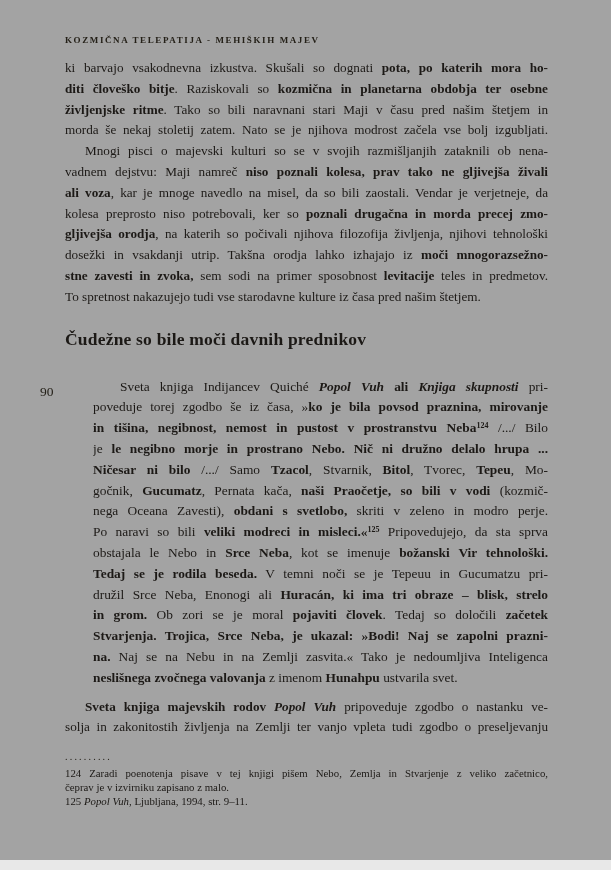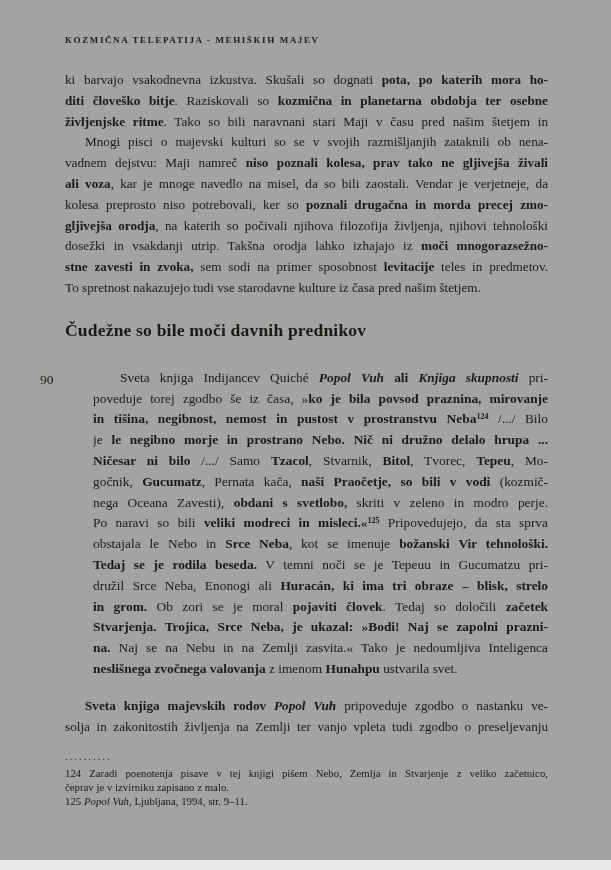--- a/index.html
+++ b/index.html
@@ -19,28 +19,28 @@
     left: 65px;
     top: 35px;
     font-size: 9px;
     font-weight: 700;
     letter-spacing: 1.6px;
     color: #242018;
   }
   .page-number {
     position: absolute;
     left: 40px;
-    top: 372px;
+    top: 384px;
     font-size: 13.5px;
     color: #242018;
   }
   .text-column {
     position: absolute;
     left: 65px;
-    top: 70px;
+    top: 58px;
     width: 483px;
   }
   .line {
     height: 20.8px;
     line-height: 20.8px;
     font-size: 13.2px;
     overflow: hidden;
     white-space: normal;
     text-align: left;
   }
@@ -50,21 +50,21 @@
     font-size: 17.5px;
     font-weight: 700;
     line-height: 26px;
     margin-top: 18px;
     margin-bottom: 25px;
     letter-spacing: 0.2px;
   }
   .quote { padding-left: 28px; }
   .quote .line { font-size: 13.4px; }
   .quote .line.fi { text-indent: 27px; }
-  .para.gap-top { margin-top: 16px; }
+  .para.gap-top { margin-top: 8px; }
   .b { font-weight: 700; }
   .i { font-style: italic; }
   .sup { font-size: 8px; position: relative; top: -4px; }
   .footnotes {
     position: absolute;
     left: 65px;
     top: 752px;
     width: 483px;
   }
   .fn-sep {
@@ -87,20 +87,21 @@
   <div class="running-header">KOZMIČNA TELEPATIJA - MEHIŠKIH MAJEV</div>
 
   <div class="page-number">90</div>
 
   <main class="text-column">
     <div id="body-blocks">
         <div class="para">
           <div class="line j"><span>ki barvajo vsakodnevna izkustva. Skušali so dognati </span><span class="b">pota, po katerih mora ho-</span></div>
           <div class="line j"><span class="b">diti človeško bitje</span><span>. Raziskovali so </span><span class="b">kozmična in planetarna obdobja ter osebne</span></div>
           <div class="line j"><span class="b">življenjske ritme</span><span>. Tako so bili naravnani stari Maji v času pred našim štetjem in</span></div>
+          <div class="line j"><span>morda še nekaj stoletij zatem. Nato se je njihova modrost začela vse bolj izgubljati.</span></div>
         </div>
         <div class="para">
           <div class="line j fi"><span>Mnogi pisci o majevski kulturi so se v svojih razmišljanjih zataknili ob nena-</span></div>
           <div class="line j"><span>vadnem dejstvu: Maji namreč </span><span class="b">niso poznali kolesa, prav tako ne gljivejša živali</span></div>
           <div class="line j"><span class="b">ali voza</span><span>, kar je mnoge navedlo na misel, da so bili zaostali. Vendar je verjetneje, da</span></div>
           <div class="line j"><span>kolesa preprosto niso potrebovali, ker so </span><span class="b">poznali drugačna in morda precej zmo-</span></div>
           <div class="line j"><span class="b">gljivejša orodja</span><span>, na katerih so počivali njihova filozofija življenja, njihovi tehnološki</span></div>
           <div class="line j"><span>dosežki in vsakdanji utrip. Takšna orodja lahko izhajajo iz </span><span class="b">moči mnogorazsežno-</span></div>
           <div class="line j"><span class="b">stne zavesti in zvoka,</span><span> sem sodi na primer sposobnost </span><span class="b">levitacije</span><span> teles in predmetov.</span></div>
           <div class="line"><span>To spretnost nakazujejo tudi vse starodavne kulture iz časa pred našim štetjem.</span></div>

